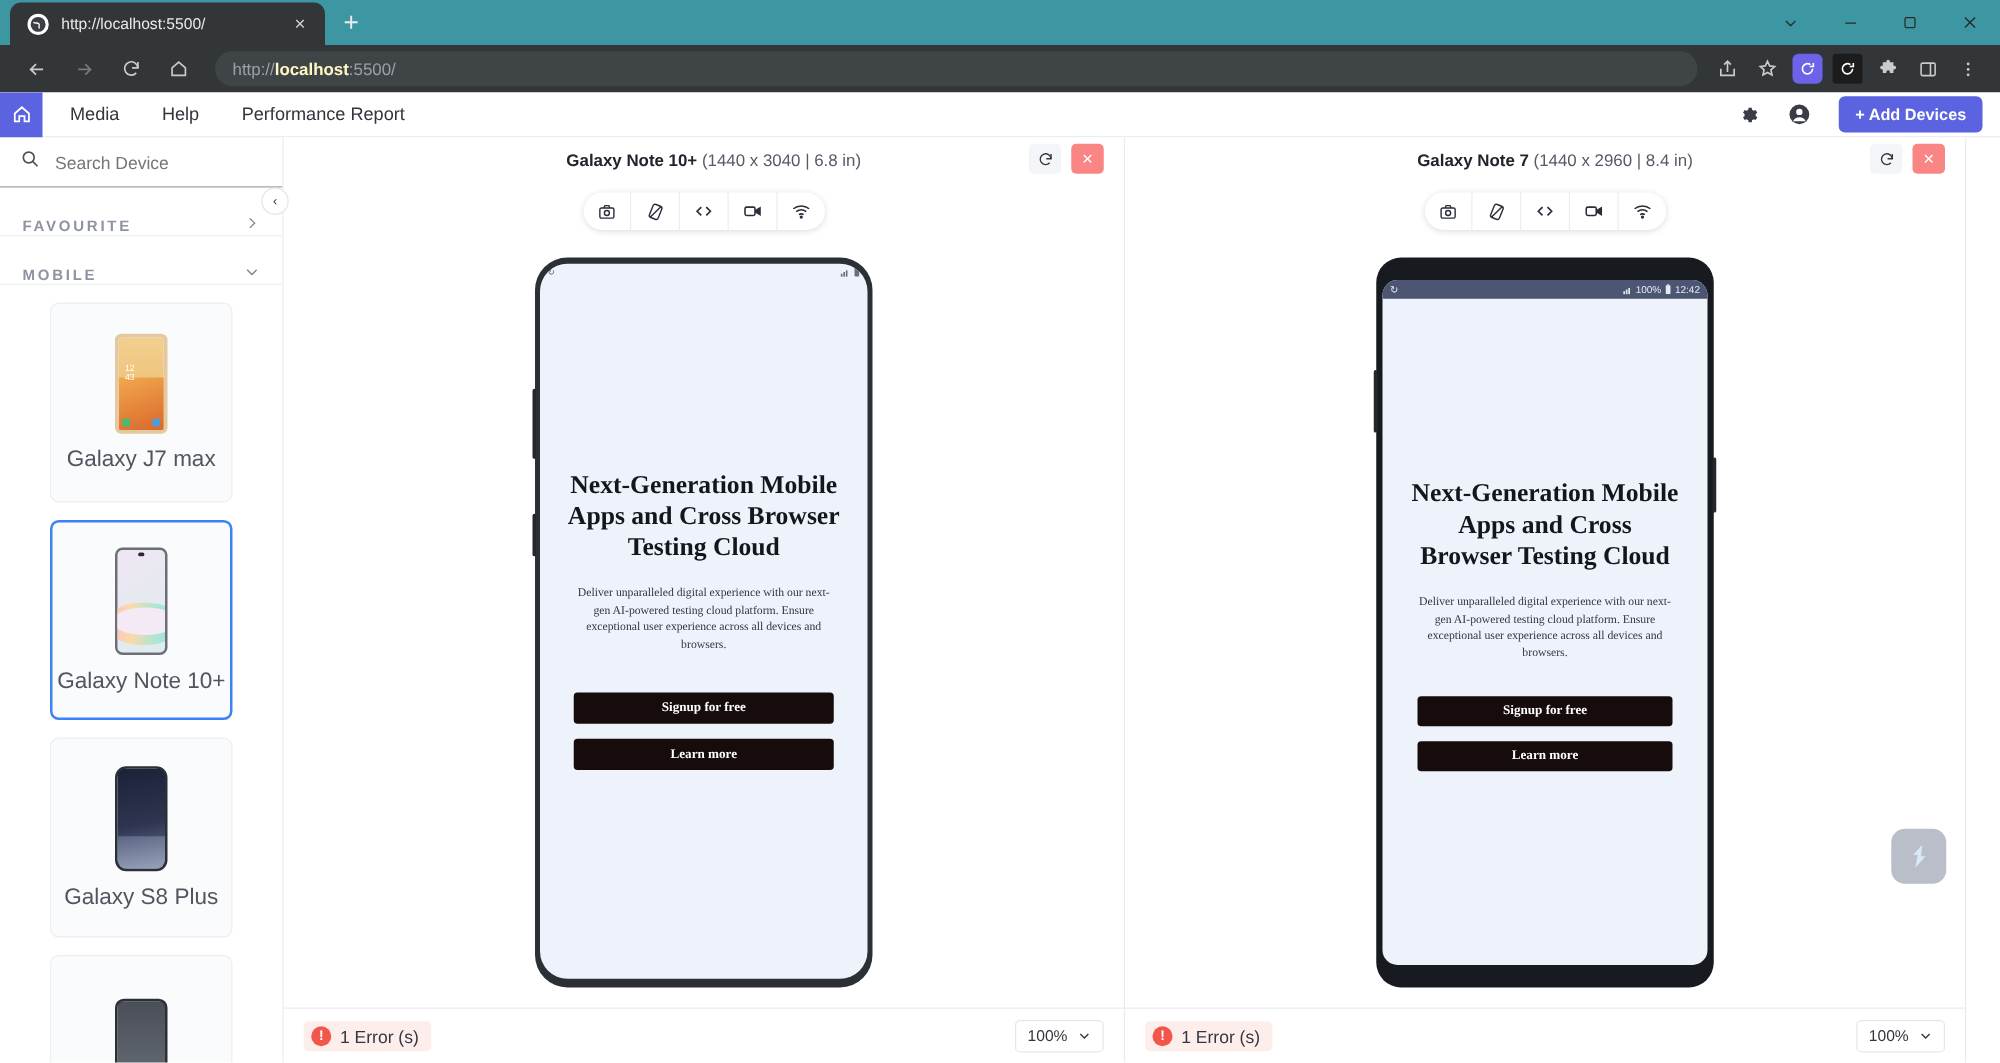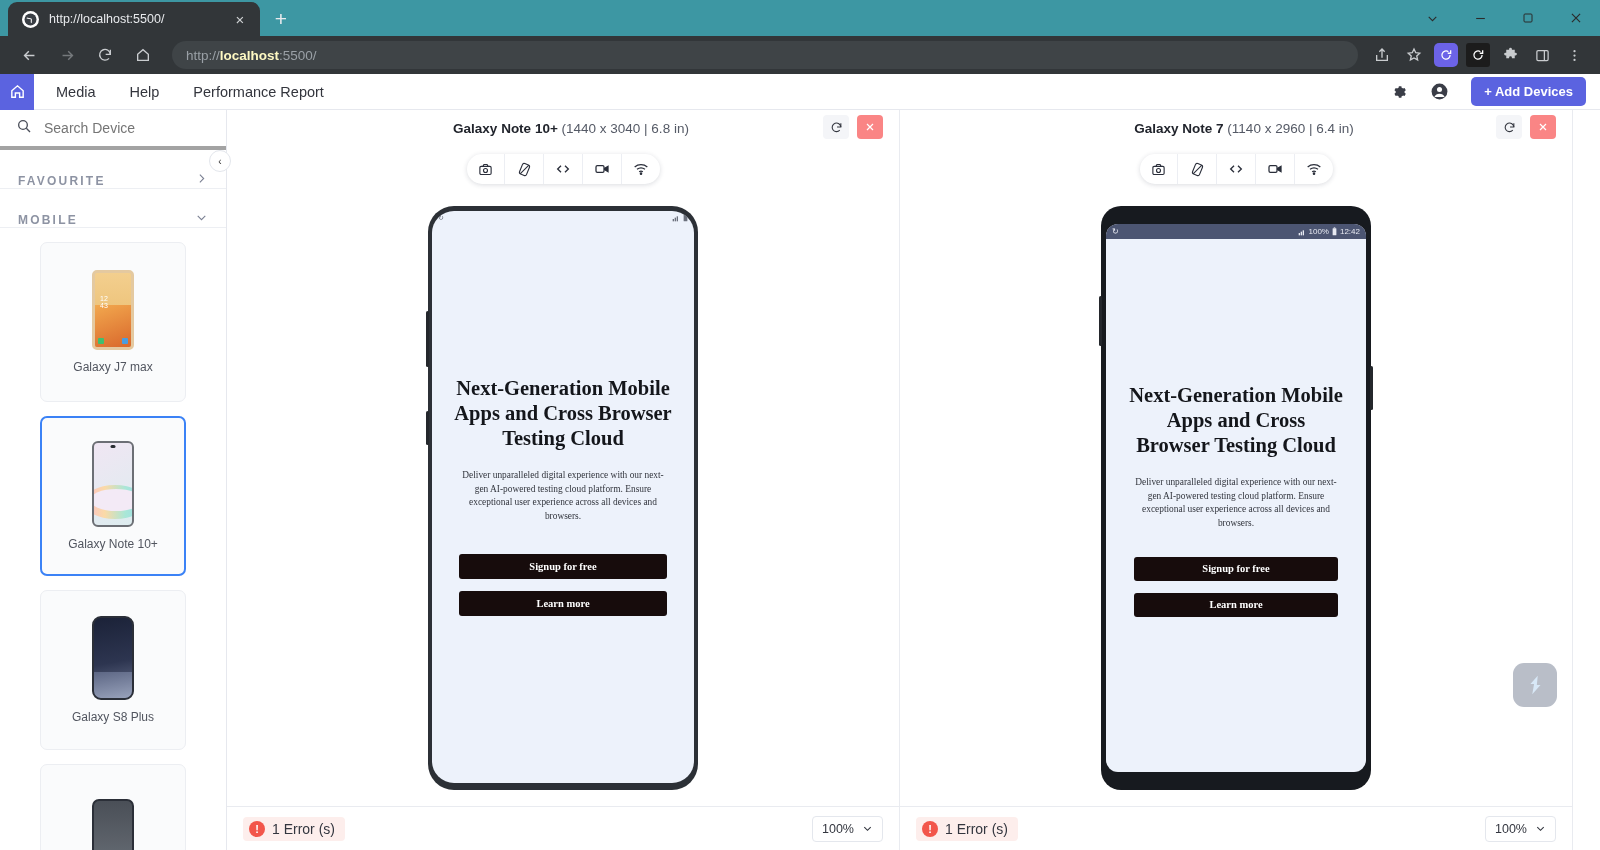--- a/index.html
+++ b/index.html
@@ -99,21 +99,21 @@
     padding: 7px 13px; border-radius: 5px; white-space: nowrap;
   }
 
   
   .sidebar {
     position: absolute; left: 0; top: 110px; width: 227px; height: 740px;
     background: #fff; border-right: 1px solid #e6e8ee; overflow: hidden;
   }
   .search-row {
     height: 40px; display: flex; align-items: center; padding: 0 16px; gap: 12px;
-    border-bottom: 4px solid #a3a3a3;
+    border-bottom: 1px solid #a3a3a3;
   }
   .search-input {
     border: none; outline: none; font-size: 14px; color: #9aa0ae;
     font-family: "Liberation Sans", sans-serif; background: transparent; width: 150px;
   }
   .section-row {
     height: 39px; display: flex; align-items: flex-end; padding: 0 18px;
     border-bottom: 1px solid #edeff3; color: #8d93a3;
     font-size: 12px; letter-spacing: 2.2px; font-weight: 600;
   }
@@ -124,21 +124,21 @@
     display: flex; align-items: center; justify-content: center;
     font-size: 10px; color: #333; z-index: 20;
   }
   .dev-card {
     margin: 14px auto 0; width: 146px; height: 160px;
     background: #fafbfc; border: 1px solid #eceef2; border-radius: 7px;
     display: flex; flex-direction: column; align-items: center;
     justify-content: center; gap: 10px;
   }
   .dev-card.sel { border: 2px solid #3b82f6; background: #fafbfc; }
-  .dev-name { font-size: 12px; color: #51555f; }
+  .dev-name { font-size: 18px; color: #51555f; }
   .phone-thumb { border-radius: 4px; }
 
   
   .workspace {
     position: absolute; left: 227px; top: 110px; width: 1373px; height: 740px;
     background: #fff; display: flex;
   }
   .panel {
     width: 673px; height: 740px; position: relative; background: #fff;
     border-right: 1px solid #e9ebf0;
@@ -531,21 +531,21 @@
             <path d="M5 9l7 7 7-7"></path>
           </svg>
       </div>
     </div>
   </div>
 
   <div class="panel">
     <div class="panel-head">
       <div class="panel-title">
         <b>Galaxy Note 7</b>
-        <span>(1140 x 2960 | 6.4 in)</span>
+        <span>(1440 x 2960 | 8.4 in)</span>
       </div>
       <div class="panel-actions">
         <div class="act-refresh">
           <svg width="13" height="13" viewBox="0 0 24 24" fill="none" stroke="currentColor" stroke-width="2">
               <path d="M20 11a8 8 0 1 0-2 6"></path>
               <path d="M20 4v7h-7"></path>
             </svg>
         </div>
         <div class="act-close">
           <svg width="12" height="12" viewBox="0 0 24 24" stroke="currentColor" stroke-width="2.4">

